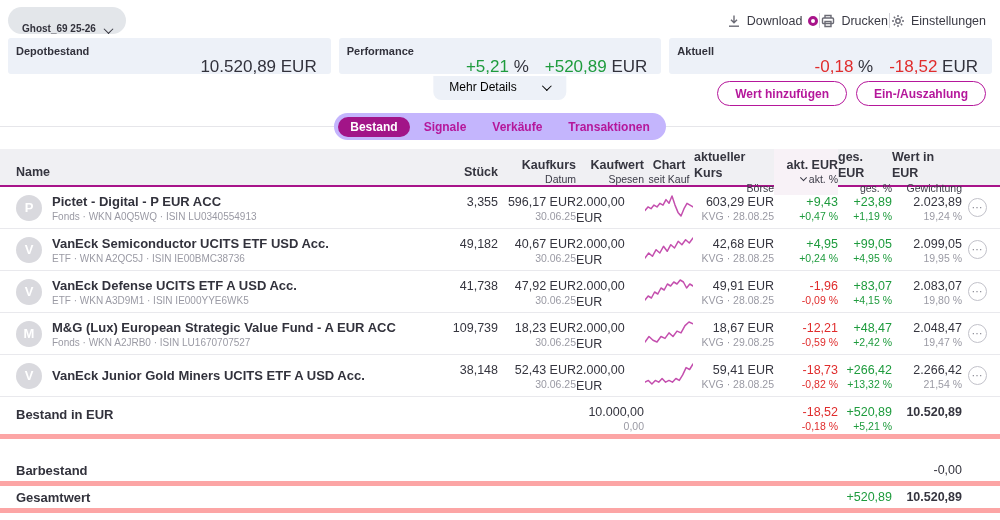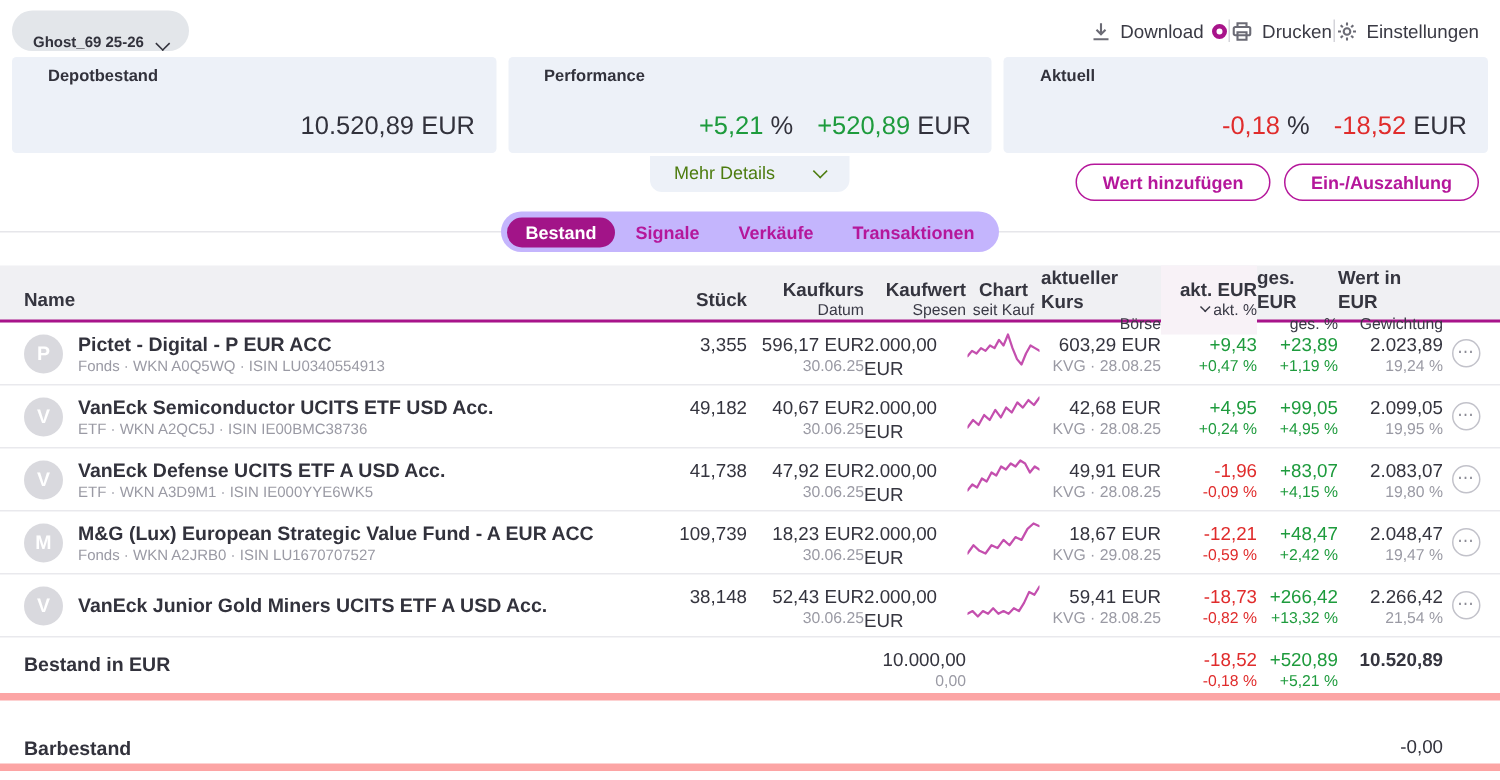--- a/index.html
+++ b/index.html
@@ -17,30 +17,30 @@
   .chev.tiny { width:5px; height:5px; border-width:1.4px; display:inline-block;
     margin-right:3px; transform:rotate(45deg) translate(-2px,-2px); }
   .topbar-actions { display:flex; align-items:flex-end; gap:1px; font-size:12.5px; color:#3a3a44; }
   .tb-action { display:flex; gap:6px; align-items:center; cursor:pointer; }
   .tb-sep { width:1px; height:15px; background:#d4d4da; }
   .badge-ring { width:10px; height:10px; border:3px solid #a8148a; border-radius:50%; }
   .tb-icon { width:14px; height:14px; stroke:#6b6b75; fill:none; stroke-width:1.4; }
 
   
   .cards { display:flex; gap:8px; padding:0 8px; }
-  .card { flex:1; background:#edf1f8; border-radius:3px; height:64px;
-    padding:7px 14px 8px 24px; display:flex; flex-direction:column; justify-content:space-between; }
+  .card { flex:1; background:#edf1f8; border-radius:3px; height:36px;
+    padding:7px 14px 8px 8px; display:flex; flex-direction:column; justify-content:space-between; }
   .card-label { font-size:11px; font-weight:700; color:#32323c; }
   .card-values { display:flex; justify-content:flex-end; gap:16px; font-size:17px; color:#32323c; }
 
   
   .subrow { position:relative; height:36px; }
   .mehr-btn { position:absolute; left:50%; transform:translateX(-50%); top:2px;
     background:#edf1f8; border-radius:0 0 8px 8px; padding:4px 16px 6px;
-    font-size:12px; color:#4d7c0f; display:flex; gap:27px; align-items:center; cursor:pointer; }
+    font-size:12px; color:#000000; display:flex; gap:27px; align-items:center; cursor:pointer; }
   .right-btns { position:absolute; right:14px; top:7px; display:flex; gap:9px; }
   .pill-btn { border:1.5px solid #b5179b; color:#b5179b; background:#fff;
     border-radius:13px; height:25px; padding:0 17px; font-size:12px; font-weight:600;
     display:flex; align-items:center; cursor:pointer; }
 
   
   .tabs-row { position:relative; height:27px; margin-top:3px; display:flex; justify-content:center; }
   .tabs-row::before { content:''; position:absolute; left:0; right:0; top:13px; height:1px; background:#e6e6ea; }
   .tabs { position:relative; background:#c4b5fd; border-radius:14px; padding:3px 4px;
     display:flex; align-items:center; gap:2px; }

